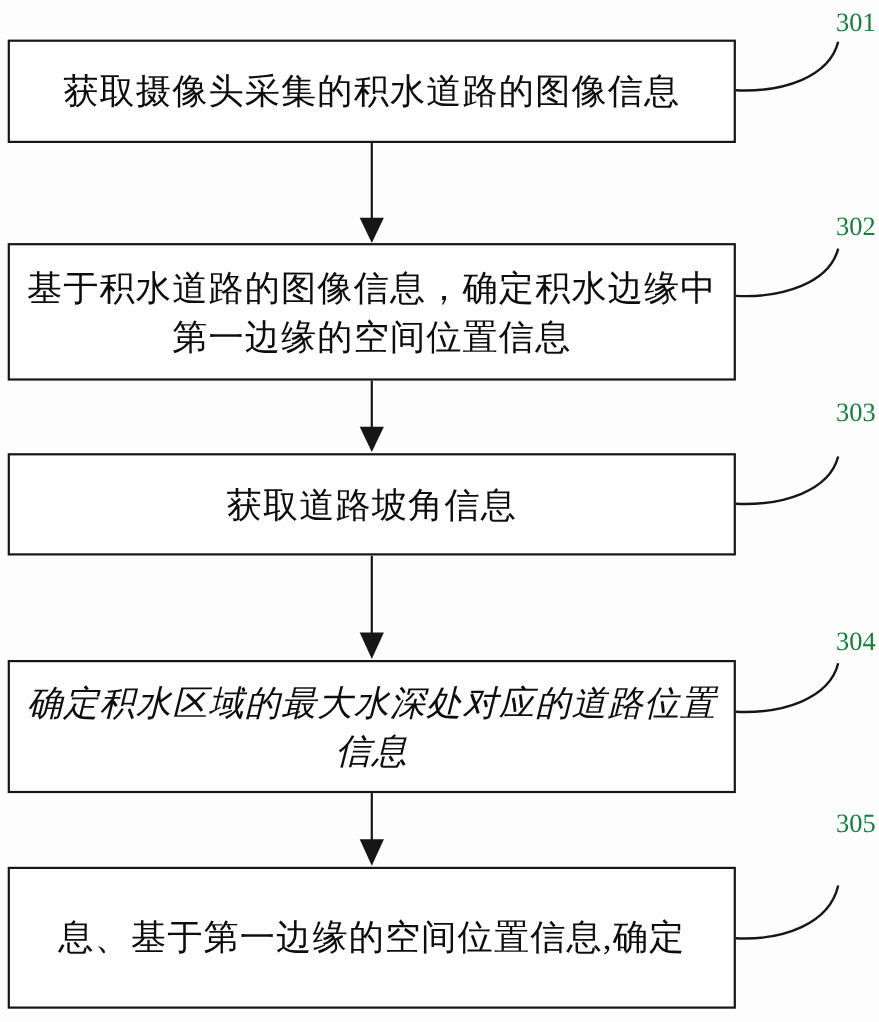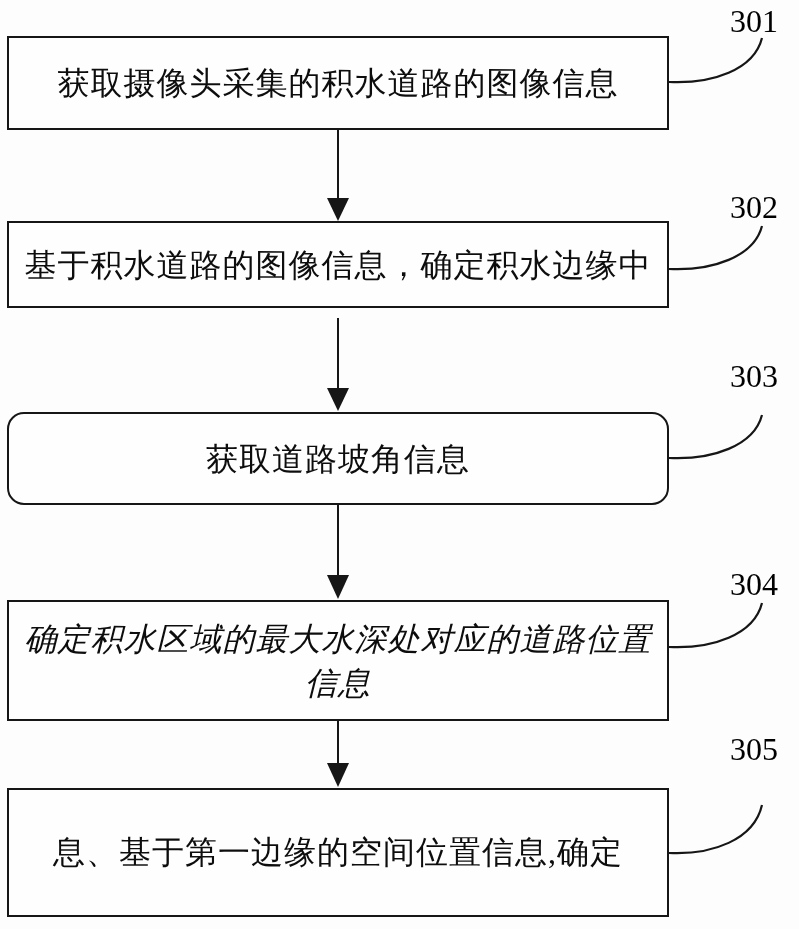--- a/index.html
+++ b/index.html
@@ -39,32 +39,32 @@
     font-size: 32px;
     letter-spacing: 1px;
     line-height: 44px;
     color: #0d0d0d;
   }
   .flow-box .line {
     display: block;
     white-space: nowrap;
   }
   .box-1 { top: 36px;  height: 94px; }
-  .box-2 { top: 221px; height: 87px; }
-  .box-3 { top: 412px; height: 93px; border-radius: 17px; }
+  .box-2 { top: 221px; height: 125px; }
+  .box-3 { top: 412px; height: 93px; }
   .box-4 { top: 600px; height: 121px; font-style: italic; }
   .box-5 { top: 788px; height: 129px; line-height: 43px; }
   .ref-label {
     position: absolute;
     left: 730px;
     width: 66px;
-    text-align: left;
-    font-size: 32px;
+    text-align: right;
+    font-size: 24px;
     line-height: 33px;
-    color: #000000;
+    color: #15803d;
     font-family: "Liberation Serif", "DejaVu Serif", serif;
   }
   .ref-1 { top: 5px; }
   .ref-2 { top: 191px; }
   .ref-3 { top: 360px; }
   .ref-4 { top: 568px; }
   .ref-5 { top: 733px; }
 </style>
 </head>
 <body>
@@ -96,20 +96,21 @@
     <path d="M 669 647 C 712 649, 754 635, 762 603" stroke="#161616" stroke-width="2.2" fill="none"></path>
     <path d="M 669 853 C 712 855, 754 840, 762 805" stroke="#161616" stroke-width="2.2" fill="none"></path>
   </svg>
 
   <div class="flow-box box-1">
     <span class="line">获取摄像头采集的积水道路的图像信息</span>
   </div>
 
   <div class="flow-box box-2">
     <span class="line">基于积水道路的图像信息，确定积水边缘中</span>
+    <span class="line">第一边缘的空间位置信息</span>
   </div>
 
   <div class="flow-box box-3">
     <span class="line">获取道路坡角信息</span>
   </div>
 
   <div class="flow-box box-4">
     <span class="line">确定积水区域的最大水深处对应的道路位置</span>
     <span class="line">信息</span>
   </div>

